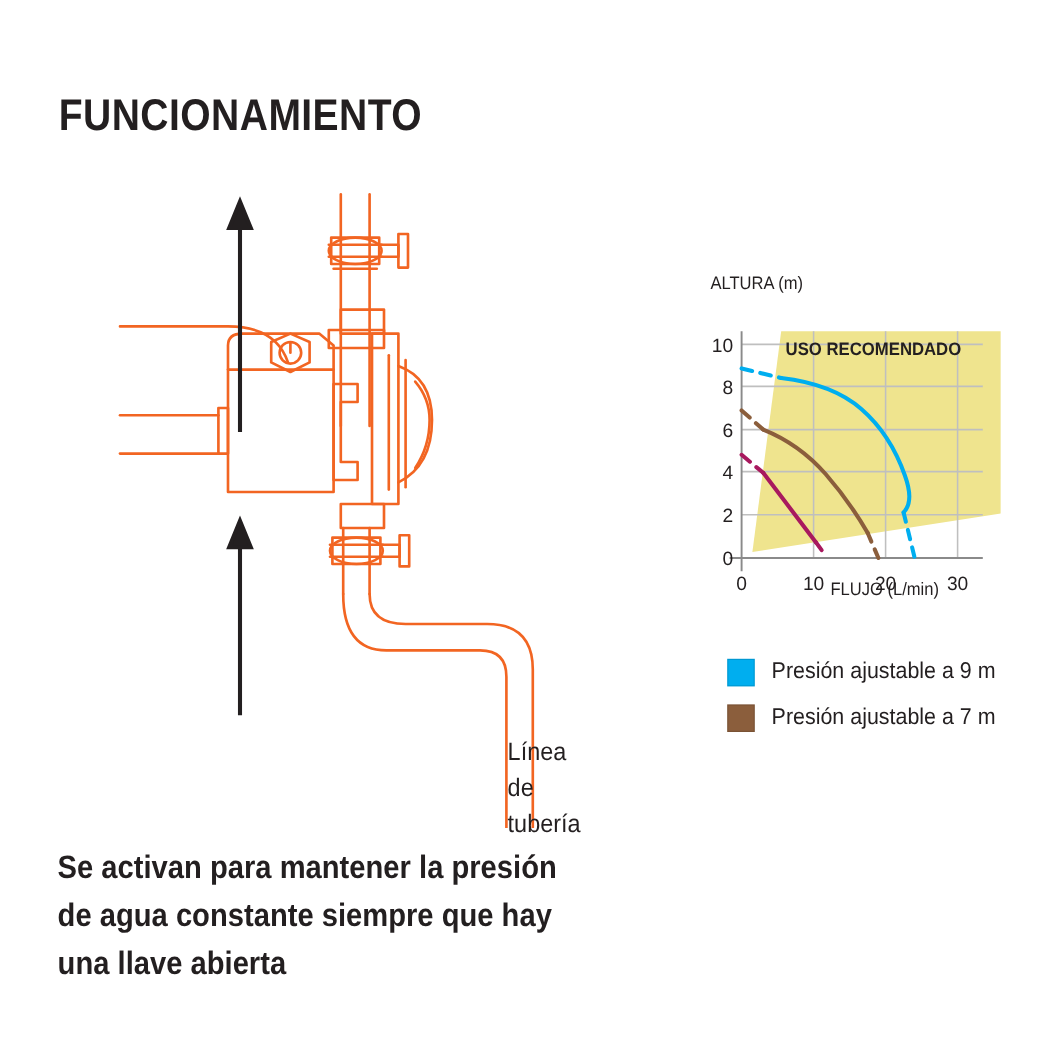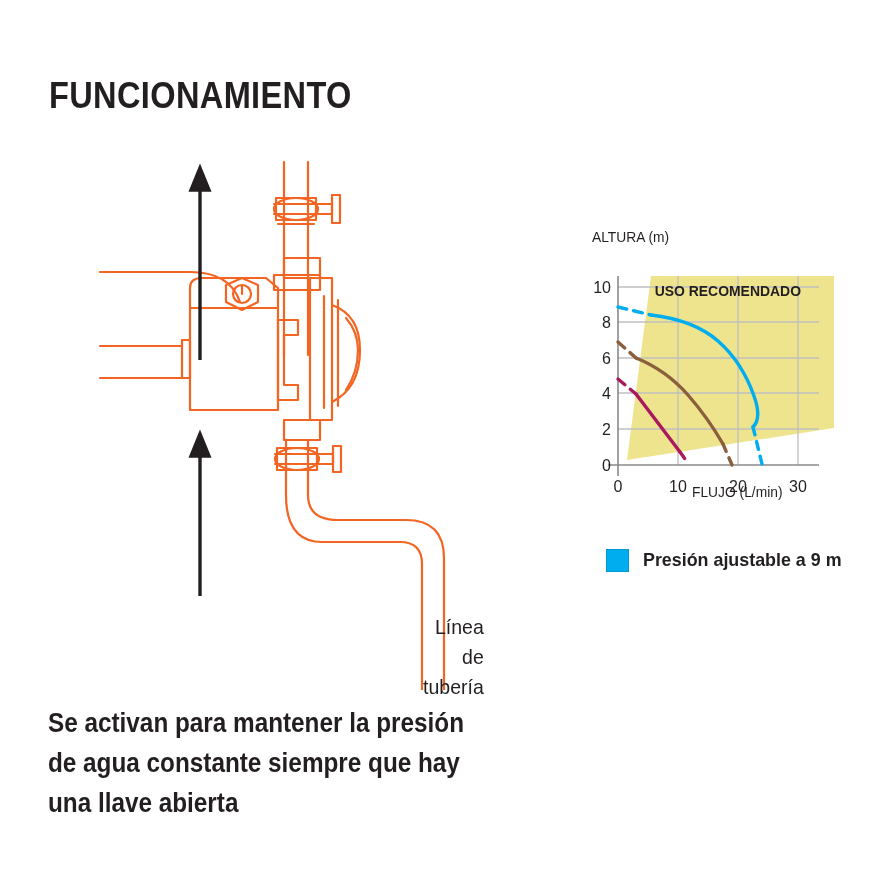--- a/index.html
+++ b/index.html
@@ -23,21 +23,21 @@
     letter-spacing:0.4px;
     color:#231f20;
     transform:scaleX(0.88);
     transform-origin:left center;
     white-space:nowrap;
   }
 
   
   .illustration{
     position:absolute;left:70px;top:150px;
-    width:400px;height:540px;text-align:right;
+    width:400px;height:540px;
   }
   .illustration svg{display:block;}
 
   .pipe-label{
     position:absolute;left:353px;top:462px;
     font-size:21px;line-height:30px;
     color:#231f20;
     font-family:"Liberation Sans", sans-serif;
     transform:scaleX(0.93);
     transform-origin:left top;
@@ -67,21 +67,21 @@
   .chart-xaxis-title{
     position:absolute;left:108px;top:255px;
     font-size:15px;color:#231f20;
     transform:scaleX(0.92);transform-origin:left top;
     white-space:nowrap;
   }
   .chart-svg{position:absolute;left:0;top:18px;}
 
   
   .legend{position:absolute;left:606px;top:548px;width:260px;}
-  .legend-row{display:flex;align-items:center;margin-bottom:14px;height:24px;font-weight:bold;}
+  .legend-row{display:flex;align-items:center;margin-bottom:14px;height:24px;}
   .legend-swatch{
     width:23px;height:23px;flex:0 0 23px;margin-right:14px;
     border:1px solid rgba(0,0,0,0.12);
     box-sizing:border-box;
   }
   .legend-label{
     font-size:19px;color:#231f20;white-space:nowrap;
     transform:scaleX(0.94);transform-origin:left center;
   }
 </style>
@@ -227,15 +227,19 @@
     </svg>
 
     <div class="chart-xaxis-title">FLUJO (L/min)</div>
   </div>
 
   <div class="legend">
     <div class="legend-row">
       <span class="legend-swatch" style="background-color: rgb(0, 174, 239);"></span>
       <span class="legend-label">Presión ajustable a 9 m</span>
     </div>
+    <div class="legend-row">
+      <span class="legend-swatch" style="background-color: rgb(139, 94, 60);"></span>
+      <span class="legend-label">Presión ajustable a 7 m</span>
+    </div>
   </div>
 
 </div>
 
 </body></html>

